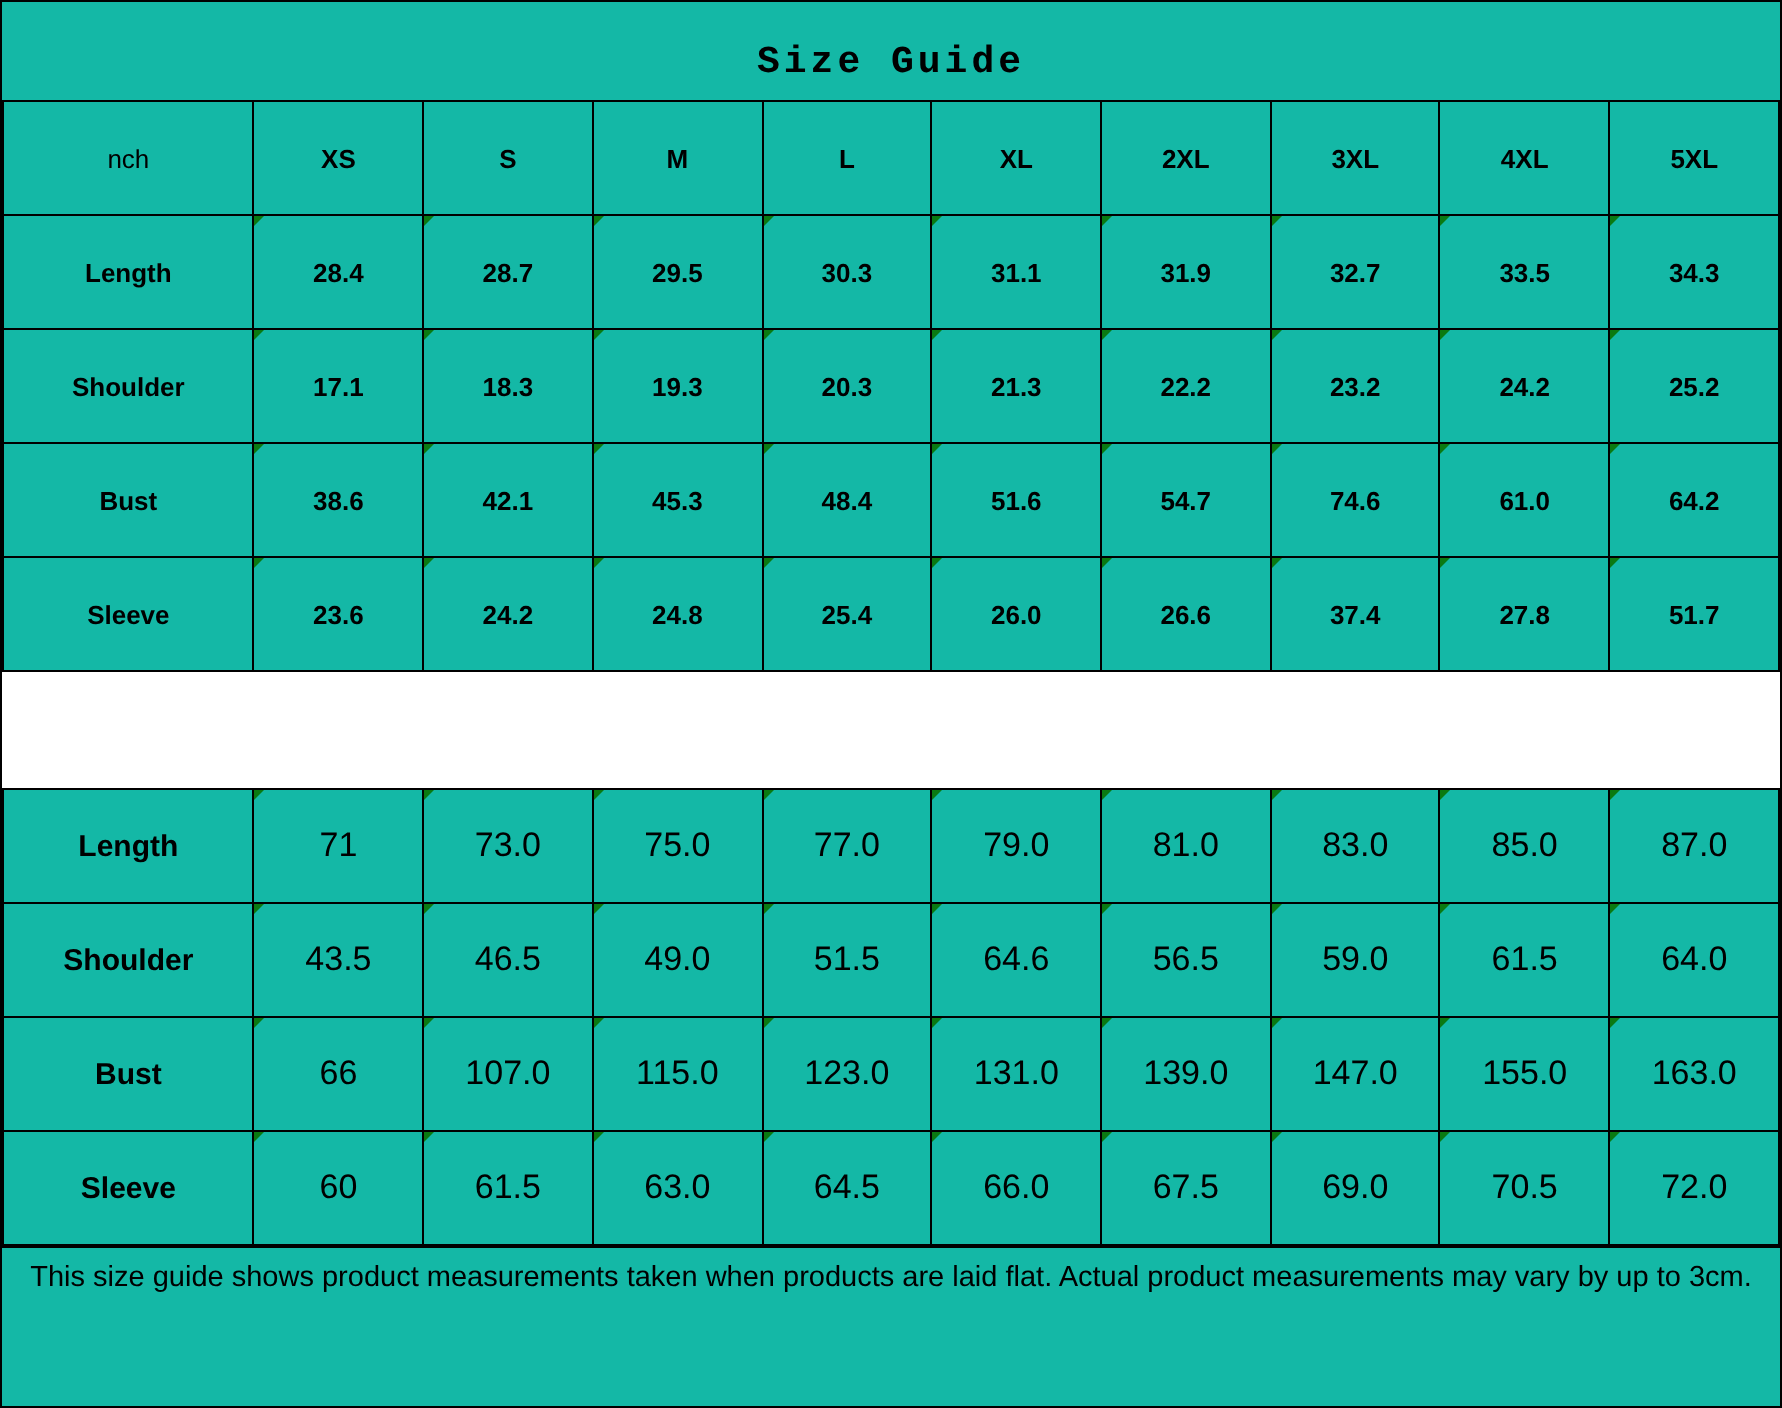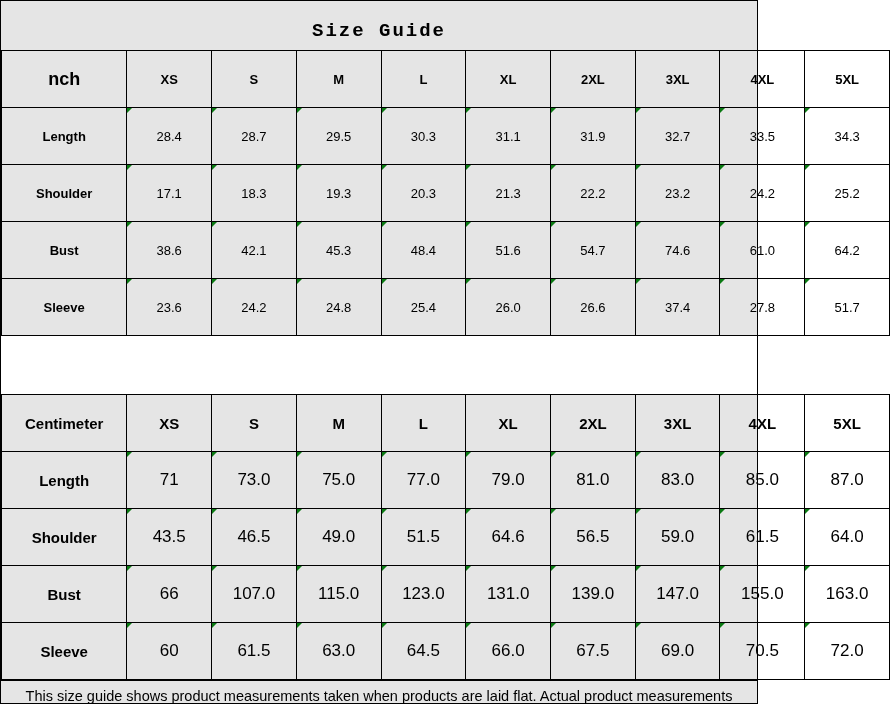--- a/index.html
+++ b/index.html
@@ -9,25 +9,25 @@
   }
   body {
     width: 891px;
     height: 704px;
     font-family: "Liberation Sans", sans-serif;
     color: #000000;
     overflow: hidden;
   }
   .page {
     position: relative;
-    width: 758px;
+    width: 891px;
     height: 704px;
     box-sizing: border-box;
     border: 1px solid #000000;
-    background: #e5e5e5;
+    background: #14b8a6;
   }
   .title {
     text-align: center;
     font-family: "Liberation Mono", monospace;
     font-size: 19px;
     letter-spacing: 2px;
     font-weight: 700;
     padding-top: 19px;
     padding-bottom: 8px;
     color: #000000;
@@ -44,34 +44,34 @@
     position: relative;
     color: #000000;
   }
   
   col.c0 { width: 125px; }
   col.cx { width: 84.5px; }
 
   
   .t-inch td { height: 54px; }
   .t-inch .hdr-label {
-    font-size: 18px;
-    font-weight: 700;
+    font-size: 13px;
+    font-weight: 400;
   }
   .t-inch .hdr-size {
     font-size: 13px;
     font-weight: 700;
   }
   .t-inch .row-label {
     font-size: 13px;
     font-weight: 700;
   }
   .t-inch .val {
     font-size: 13px;
-    font-weight: 400;
+    font-weight: 700;
   }
 
   
   .t-cm td { height: 54px; }
   .t-cm .hdr-label {
     font-size: 15px;
     font-weight: 700;
   }
   .t-cm .hdr-size {
     font-size: 15px;
@@ -209,32 +209,20 @@
         <col class="cx">
         <col class="cx">
         <col class="cx">
         <col class="cx">
         <col class="cx">
         <col class="cx">
         <col class="cx">
         <col class="cx">
     </colgroup>
     <tbody>
-      <tr>
-        <td class="hdr-label">Centimeter</td>
-        <td class="hdr-size">XS</td>
-        <td class="hdr-size">S</td>
-        <td class="hdr-size">M</td>
-        <td class="hdr-size">L</td>
-        <td class="hdr-size">XL</td>
-        <td class="hdr-size">2XL</td>
-        <td class="hdr-size">3XL</td>
-        <td class="hdr-size">4XL</td>
-        <td class="hdr-size">5XL</td>
-      </tr>
 
       <tr>
         <td class="row-label">Length</td>
         <td class="val mark">71</td>
         <td class="val mark">73.0</td>
         <td class="val mark">75.0</td>
         <td class="val mark">77.0</td>
         <td class="val mark">79.0</td>
         <td class="val mark">81.0</td>
         <td class="val mark">83.0</td>

